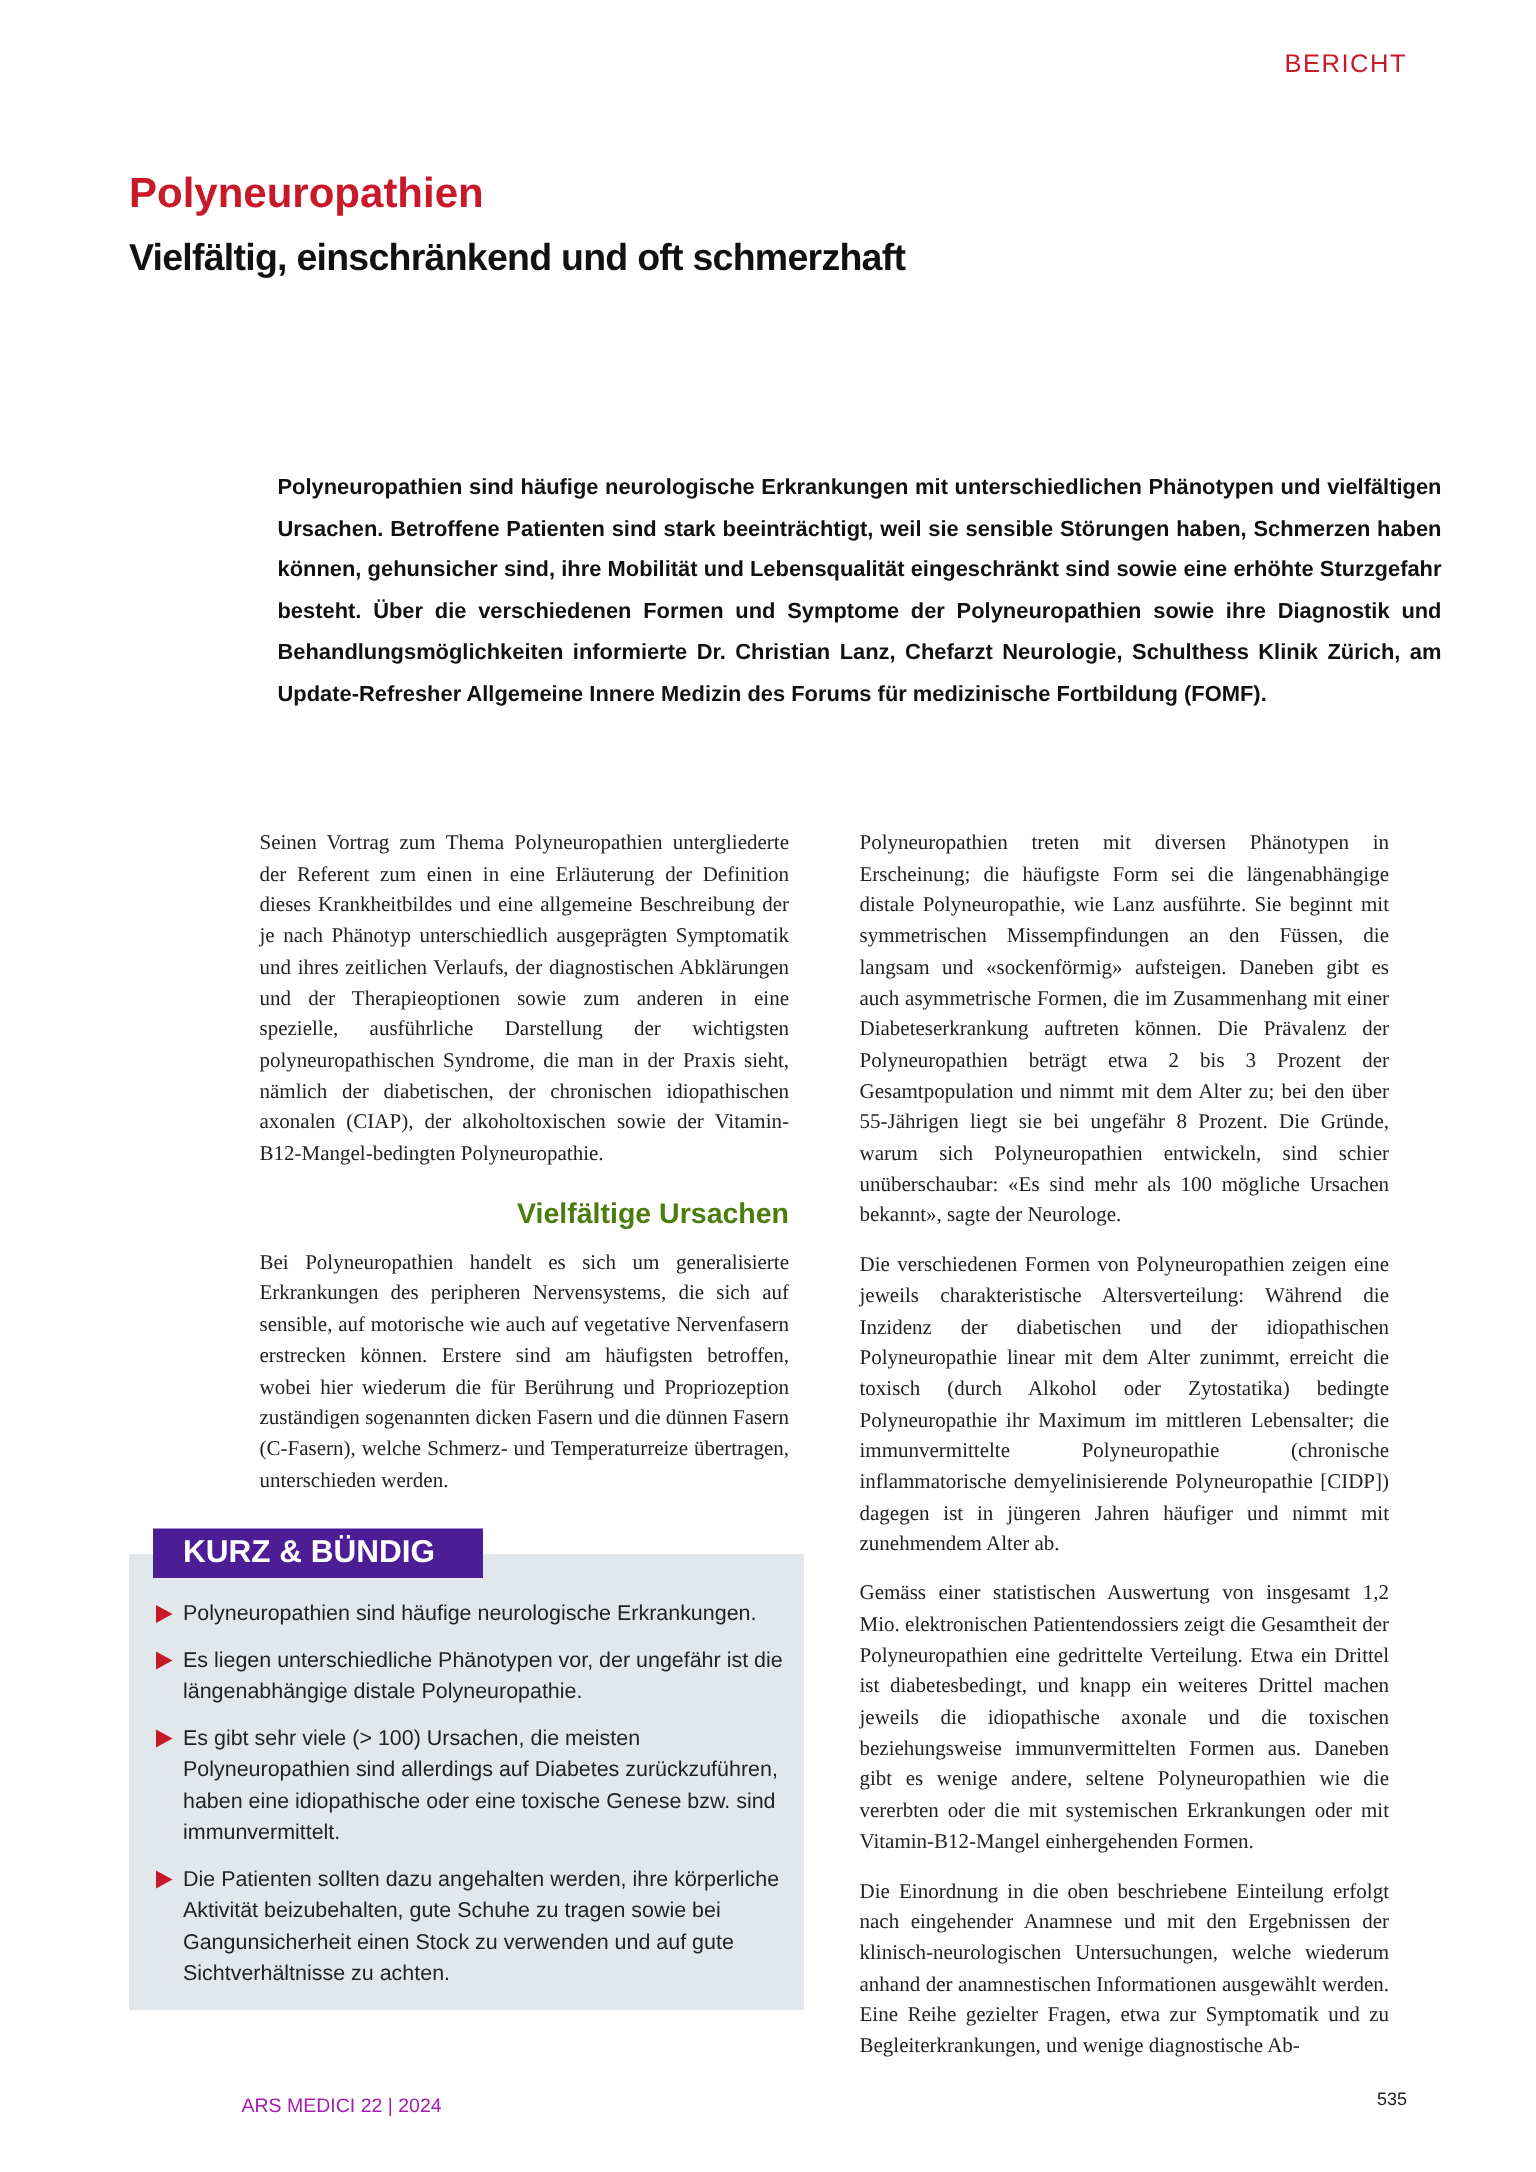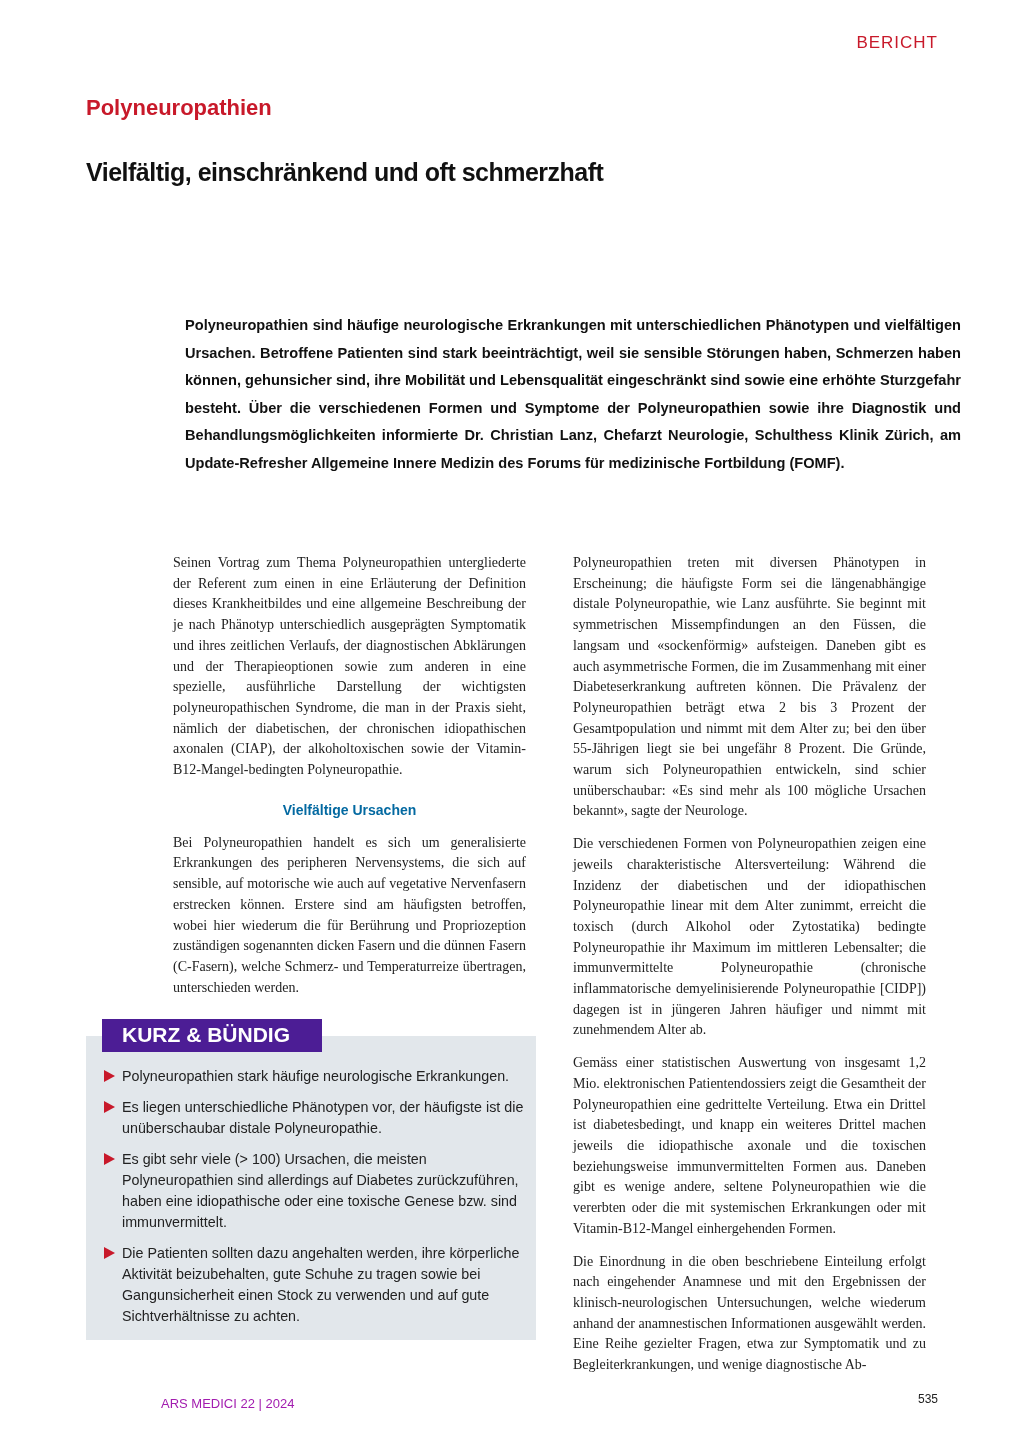--- a/index.html
+++ b/index.html
@@ -1,25 +1,25 @@
 <!DOCTYPE html>
 <html><head>
 <meta charset="utf-8">
 <style>
   html, body { margin: 0; padding: 0; background: #ffffff; }
   body { width: 1024px; height: 1448px; position: relative; overflow: hidden; color: #1a1a1a; }
   .section-tag { position: absolute; top: 33px; right: 86px; font-family: "Liberation Sans", sans-serif; font-size: 17px; letter-spacing: 1px; color: #c8192a; }
-  .kicker { position: absolute; left: 86px; top: 95px; font-family: "Liberation Sans", sans-serif; font-weight: bold; font-size: 22px; color: #c8192a; }
+  .kicker { position: absolute; left: 86px; top: 113px; font-family: "Liberation Sans", sans-serif; font-weight: bold; font-size: 28px; color: #c8192a; }
   .title { position: absolute; left: 86px; top: 158px; font-family: "Liberation Sans", sans-serif; font-size: 25px; font-weight: bold; color: #111; letter-spacing: -0.5px; white-space: nowrap; }
   .lead { position: absolute; left: 161px; top: 312px; width: 776px; font-family: "Liberation Sans", sans-serif; font-weight: bold; font-size: 14.6px; line-height: 27.6px; text-align: justify; color: #111; margin-left: 24px; }
   .col { position: absolute; width: 377px; font-family: "Liberation Serif", serif; font-size: 14px; line-height: 20.7px; text-align: justify; color: #222; hyphens: manual; }
   .col p { margin: 12px; }
   .col-left { left: 161px; top: 541px; }
   .col-right { left: 561px; top: 541px; }
-  .subhead { font-family: "Liberation Sans", sans-serif; font-weight: bold; font-size: 14px; color: #0369a1; margin-top: 18px !important; line-height: 22px; text-align: center; }
+  .subhead { font-family: "Liberation Sans", sans-serif; font-weight: bold; font-size: 19px; color: #4d7c0f; margin-top: 18px !important; line-height: 22px; text-align: right; }
   .box { position: absolute; left: 86px; top: 1036px; width: 450px; height: 304px; background: #e2e7eb; }
   .box-header { position: absolute; left: 102px; top: 1019px; background: #4c1d95; color: #fff; font-family: "Liberation Sans", sans-serif; font-weight: bold; font-size: 21px; padding: 2px 20px 3px 20px; height: 28px; line-height: 28px; width: 180px; }
   .box-list { position: absolute; left: 104px; top: 1066px; width: 425px; margin: 0; padding: 0; list-style: none; font-family: "Liberation Sans", sans-serif; font-size: 14.3px; line-height: 21px; color: #222; }
   .box-list li { position: relative; padding-left: 18px; margin-bottom: 10px; }
   .box-list li .arrow { position: absolute; left: 0; top: 4px; width: 0; height: 0; border-top: 6px solid transparent; border-bottom: 6px solid transparent; border-left: 11px solid #c8192a; }
   .footer-left { position: absolute; left: 161px; top: 1396px; font-family: "Liberation Sans", sans-serif; font-size: 13px; color: #a21caf; }
   .footer-right { position: absolute; right: 86px; top: 1392px; font-family: "Liberation Sans", sans-serif; font-size: 12px; color: #222; }
 </style>
 </head>
 <body>
@@ -32,22 +32,22 @@
 
 <div class="col col-left">
   <p>Seinen Vortrag zum Thema Polyneuropathien untergliederte der Referent zum einen in eine Erläuterung der Definition dieses Krankheitbildes und eine allgemeine Beschreibung der je nach Phänotyp unterschiedlich ausgeprägten Symptomatik und ihres zeitlichen Verlaufs, der diagnostischen Abklärungen und der Therapieoptionen sowie zum anderen in eine spezielle, ausführliche Darstellung der wichtigsten polyneuropathischen Syndrome, die man in der Praxis sieht, nämlich der diabetischen, der chronischen idiopathischen axonalen (CIAP), der alkoholtoxischen sowie der Vitamin-B12-Mangel-bedingten Polyneuropathie.</p>
   <p class="subhead">Vielfältige Ursachen</p>
   <p>Bei Polyneuropathien handelt es sich um generalisierte Erkrankungen des peripheren Nervensystems, die sich auf sensible, auf motorische wie auch auf vegetative Nervenfasern erstrecken können. Erstere sind am häufigsten betroffen, wobei hier wiederum die für Berührung und Propriozeption zuständigen sogenannten dicken Fasern und die dünnen Fasern (C-Fasern), welche Schmerz- und Temperaturreize übertragen, unterschieden werden.</p>
 </div>
 
 <div class="box"></div>
 <div class="box-header">KURZ &amp; BÜNDIG</div>
 <ul class="box-list">
-  <li><span class="arrow"></span><span>Polyneuropathien stark häufige neurologische Erkrankungen.</span></li>
-  <li><span class="arrow"></span><span>Es liegen unterschiedliche Phänotypen vor, der häufigste ist die unüberschaubar distale Polyneuropathie.</span></li>
+  <li><span class="arrow"></span><span>Polyneuropathien sind häufige neurologische Erkrankungen.</span></li>
+  <li><span class="arrow"></span><span>Es liegen unterschiedliche Phänotypen vor, der ungefähr ist die längenabhängige distale Polyneuropathie.</span></li>
   <li><span class="arrow"></span><span>Es gibt sehr viele (&gt; 100) Ursachen, die meisten Polyneuropathien sind allerdings auf Diabetes zurückzuführen, haben eine idiopathische oder eine toxische Genese bzw. sind immunvermittelt.</span></li>
   <li><span class="arrow"></span><span>Die Patienten sollten dazu angehalten werden, ihre körperliche Aktivität beizubehalten, gute Schuhe zu tragen sowie bei Gangunsicherheit einen Stock zu verwenden und auf gute Sichtverhältnisse zu achten.</span></li>
 </ul>
 
 <div class="col col-right">
   <p>Polyneuropathien treten mit diversen Phänotypen in Erscheinung; die häufigste Form sei die längenabhängige distale Polyneuropathie, wie Lanz ausführte. Sie beginnt mit symmetrischen Missempfindungen an den Füssen, die langsam und «sockenförmig» aufsteigen. Daneben gibt es auch asymmetrische Formen, die im Zusammenhang mit einer Diabeteserkrankung auftreten können. Die Prävalenz der Polyneuropathien beträgt etwa 2 bis 3 Prozent der Gesamtpopulation und nimmt mit dem Alter zu; bei den über 55-Jährigen liegt sie bei ungefähr 8 Prozent. Die Gründe, warum sich Polyneuropathien entwickeln, sind schier unüberschaubar: «Es sind mehr als 100 mögliche Ursachen bekannt», sagte der Neurologe.</p>
   <p>Die verschiedenen Formen von Polyneuropathien zeigen eine jeweils charakteristische Altersverteilung: Während die Inzidenz der diabetischen und der idiopathischen Polyneuropathie linear mit dem Alter zunimmt, erreicht die toxisch (durch Alkohol oder Zytostatika) bedingte Polyneuropathie ihr Maximum im mittleren Lebensalter; die immunvermittelte Polyneuropathie (chronische inflammatorische demyelinisierende Polyneuropathie [CIDP]) dagegen ist in jüngeren Jahren häufiger und nimmt mit zunehmendem Alter ab.</p>
   <p>Gemäss einer statistischen Auswertung von insgesamt 1,2 Mio. elektronischen Patientendossiers zeigt die Gesamtheit der Polyneuropathien eine gedrittelte Verteilung. Etwa ein Drittel ist diabetesbedingt, und knapp ein weiteres Drittel machen jeweils die idiopathische axonale und die toxischen beziehungsweise immunvermittelten Formen aus. Daneben gibt es wenige andere, seltene Polyneuropathien wie die vererbten oder die mit systemischen Erkrankungen oder mit Vitamin-B12-Mangel einhergehenden Formen.</p>
   <p>Die Einordnung in die oben beschriebene Einteilung erfolgt nach eingehender Anamnese und mit den Ergebnissen der klinisch-neurologischen Untersuchungen, welche wiederum anhand der anamnestischen Informationen ausgewählt werden. Eine Reihe gezielter Fragen, etwa zur Symptomatik und zu Begleiterkrankungen, und wenige diagnostische Ab-</p>
 </div>

